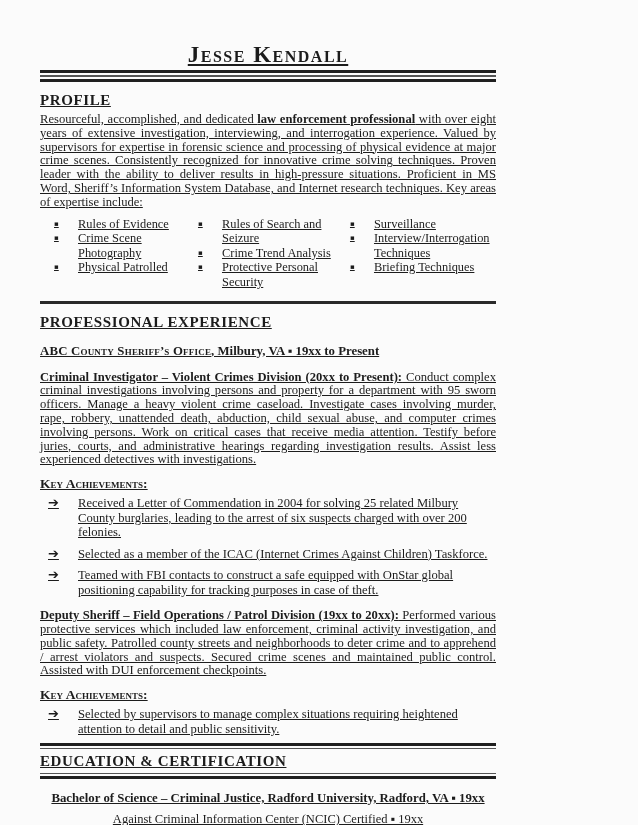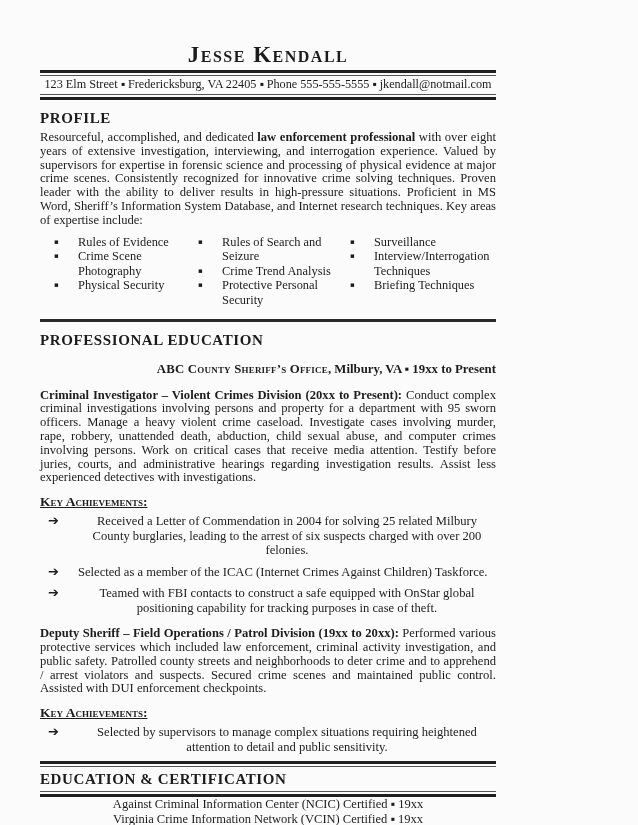--- a/index.html
+++ b/index.html
@@ -3,21 +3,21 @@
 <meta charset="utf-8">
 <style>
   html,body{margin:0;padding:0;}
   body{
     width:638px;height:825px;
     background:#fbfbfb;
     font-family:"Liberation Serif","DejaVu Serif",serif;
     color:#1c1c1c;
     -webkit-font-smoothing:antialiased;
   }
-  .page{box-sizing:border-box;width:520px;height:825px;padding:42px 24px 0 40px;overflow:hidden;}
+  .page{box-sizing:border-box;width:520px;height:825px;padding:42px 24px 0 40px;overflow:hidden;text-decoration:underline;}
 
   
   .name{
     text-align:center;font-weight:bold;font-size:23px;line-height:25px;
     font-variant:small-caps;letter-spacing:1.5px;margin:0 0 3px 0;
   }
   .rule-thick-thin{height:2px;border-top:3px solid #1f1f1f;border-bottom:1px solid #555;}
   .rule-thin-thick{height:2px;border-top:1px solid #555;border-bottom:3px solid #1f1f1f;}
   .rule-single{border-top:3px solid #2a2a2a;height:0;}
   .contact{ text-align:center;font-size:12.2px;line-height:15px;padding:1px 0 2px 0;}
@@ -38,64 +38,63 @@
   .expertise{display:flex;margin:7px 0 11px 0;}
   .exp-col{width:33.33%;}
   .exp-col.c1{padding-left:8px;box-sizing:border-box;}
   .exp-item{display:flex;font-size:12.4px;line-height:14.6px;}
   .blt{
     font-family:"DejaVu Sans",sans-serif;font-size:7px;line-height:14.6px;
     width:12px;flex:0 0 12px;margin-left:6px;margin-right:12px;text-align:left;
   }
 
   
-  .employer{ text-align:right;font-weight:bold;font-size:12.8px;line-height:15px;margin:13px 0 0 0;}
+  .employer{ text-align:left;font-weight:bold;font-size:12.8px;line-height:15px;margin:13px 0 0 0;}
   .smallcaps{font-variant:small-caps;letter-spacing:0.2px;}
   .role-para{margin-top:12px;}
   .ach-label{
     font-weight:bold;font-variant:small-caps;font-size:13.5px;line-height:16px;
     text-decoration:underline;margin:9px 0 4px 0;
   }
   .ach-item{display:flex;margin:0 0 7px 0;}
   .arrow{
     font-family:"DejaVu Sans",sans-serif;font-weight:bold;font-size:13px;
     line-height:14.5px;width:16px;flex:0 0 16px;margin-left:8px;margin-right:14px;
   }
-  .ach-text{font-size:12.6px;line-height:14.5px;text-align:center;}
+  .ach-text{font-size:12.6px;line-height:14.5px;text-align:left;}
 
   
   .degree{text-align:center;font-weight:bold;font-size:12.8px;line-height:15px;margin:12px 0 6px 0;}
   .cert{text-align:center;font-size:12.5px;line-height:14.6px;}
 </style>
 </head>
 <body>
 
 <div class="page">
 
   <div class="name">Jesse Kendall</div>
   <div class="rule-thick-thin"></div>
-  <div class="contact">123 Elm Street ▪ Fredericksburg, VA 22405 ▪ Phone 555-555-5555 ▪ jkendall@notmail.com</div>
   <div class="rule-thin-thick"></div>
 
   <div class="sec-heading">PROFILE</div>
   <p class="para"><span>Resourceful, accomplished, and dedicated </span><span class="lead">law enforcement professional</span><span> with over eight years of extensive investigation, interviewing, and interrogation experience. Valued by supervisors for expertise in forensic science and processing of physical evidence at major crime scenes. Consistently recognized for innovative crime solving techniques. Proven leader with the ability to deliver results in high-pressure situations. Proficient in MS Word, Sheriff’s Information System Database, and Internet research techniques. Key areas of expertise include:</span></p>
 
   <div class="expertise">
     <div class="exp-col c1">
       <div class="exp-item">
           <span class="blt">▪</span>
           <span>Rules of Evidence</span>
         </div>
       <div class="exp-item">
           <span class="blt">▪</span>
           <span>Crime Scene Photography</span>
         </div>
       <div class="exp-item">
           <span class="blt">▪</span>
-          <span>Physical Security</span>
+          <span>Physical Patrolled</span>
         </div>
     </div>
     <div class="exp-col">
       <div class="exp-item">
           <span class="blt">▪</span>
           <span>Rules of Search and Seizure</span>
         </div>
       <div class="exp-item">
           <span class="blt">▪</span>
           <span>Crime Trend Analysis</span>
@@ -115,21 +114,21 @@
           <span>Interview/Interrogation Techniques</span>
         </div>
       <div class="exp-item">
           <span class="blt">▪</span>
           <span>Briefing Techniques</span>
         </div>
     </div>
   </div>
 
   <div class="rule-single"></div>
-  <div class="sec-heading">PROFESSIONAL EDUCATION</div>
+  <div class="sec-heading">PROFESSIONAL EXPERIENCE</div>
   <div class="employer"><span class="smallcaps">ABC County Sheriff’s Office</span><span>, Milbury, VA ▪ 19xx to Present</span></div>
 
   <p class="para role-para"><span class="lead">Criminal Investigator – Violent Crimes Division (20xx to Present):</span><span> Conduct complex criminal investigations involving persons and property for a department with 95 sworn officers. Manage a heavy violent crime caseload. Investigate cases involving murder, rape, robbery, unattended death, abduction, child sexual abuse, and computer crimes involving persons. Work on critical cases that receive media attention. Testify before juries, courts, and administrative hearings regarding investigation results. Assist less experienced detectives with investigations.</span></p>
   <div class="ach-label">Key Achievements:</div>
   <div class="ach-item">
       <span class="arrow">➔</span>
       <span class="ach-text">Received a Letter of Commendation in 2004 for solving 25 related Milbury County burglaries, leading to the arrest of six suspects charged with over 200 felonies.</span>
     </div>
   <div class="ach-item">
       <span class="arrow">➔</span>
@@ -144,17 +143,18 @@
   <div class="ach-label">Key Achievements:</div>
   <div class="ach-item">
       <span class="arrow">➔</span>
       <span class="ach-text">Selected by supervisors to manage complex situations requiring heightened attention to detail and public sensitivity.</span>
     </div>
 
   <div class="edu-block">
     <div class="rule-thick-thin"></div>
     <div class="sec-heading">EDUCATION &amp; CERTIFICATION</div>
     <div class="rule-thin-thick"></div>
+    <div class="degree">Bachelor of Science – Criminal Justice, Radford University, Radford, VA ▪ 19xx</div>
     <div class="cert">Against Criminal Information Center (NCIC) Certified ▪ 19xx</div>
     <div class="cert">Virginia Crime Information Network (VCIN) Certified ▪ 19xx</div>
   </div>
 
 </div>
 
 </body></html>

